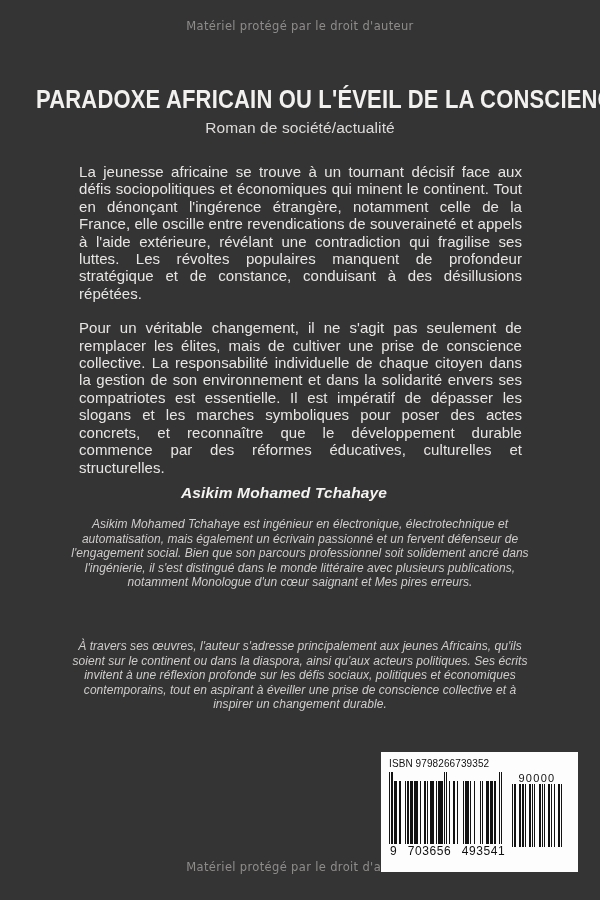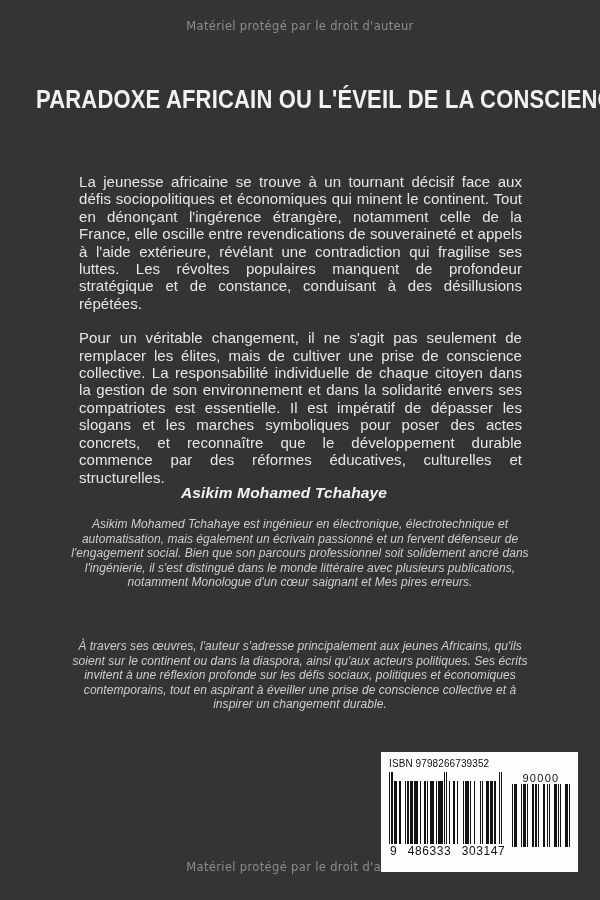--- a/index.html
+++ b/index.html
@@ -68,21 +68,20 @@
     font-weight: 400;
     letter-spacing: 0.1px;
   }
 
   
   .synopsis {
     position: absolute;
     left: 79px;
     top: 163px;
     width: 443px;
-    margin-top: 10px;
   }
   .synopsis p {
     margin: 0;
     color: #e8e6e5;
     font-size: 15px;
     line-height: 17.4px;
     text-align: justify;
     letter-spacing: 0.05px;
   }
   .synopsis p + p { margin-top: 17px; }
@@ -135,21 +134,21 @@
     line-height: 11px;
     white-space: nowrap;
   }
   .barcode-row {
     display: flex;
     align-items: flex-start;
     margin-top: 3px;
   }
   .ean-main { width: 123px; }
   .ean-addon {
-    width: 58px;
+    width: 50px;
   }
   .addon-digits {
     text-align: center;
     color: #111;
     font-size: 11px;
     line-height: 12px;
     letter-spacing: 1.3px;
   }
   .bars {
     display: flex;
@@ -177,20 +176,21 @@
 </style>
 </head>
 <body>
 
 <div class="back-cover">
 
   <div class="watermark watermark-top">Matériel protégé par le droit d'auteur</div>
 
   <div class="title-block">
     <h1 class="book-title">PARADOXE AFRICAIN OU L'ÉVEIL DE LA CONSCIENCE</h1>
+    <p class="book-subtitle">Roman de société/actualité</p>
   </div>
 
   <div class="synopsis">
     <p>La jeunesse africaine se trouve à un tournant décisif face aux défis sociopolitiques et économiques qui minent le continent. Tout en dénonçant l'ingérence étrangère, notamment celle de la France, elle oscille entre revendications de souveraineté et appels à l'aide extérieure, révélant une contradiction qui fragilise ses luttes. Les révoltes populaires manquent de profondeur stratégique et de constance, conduisant à des désillusions répétées.</p>
     <p>Pour un véritable changement, il ne s'agit pas seulement de remplacer les élites, mais de cultiver une prise de conscience collective. La responsabilité individuelle de chaque citoyen dans la gestion de son environnement et dans la solidarité envers ses compatriotes est essentielle. Il est impératif de dépasser les slogans et les marches symboliques pour poser des actes concrets, et reconnaître que le développement durable commence par des réformes éducatives, culturelles et structurelles.</p>
   </div>
 
   <div class="author-name">Asikim Mohamed Tchahaye</div>
 
   <div class="bio bio-one">Asikim Mohamed Tchahaye est ingénieur en électronique, électrotechnique et automatisation, mais également un écrivain passionné et un fervent défenseur de l'engagement social. Bien que son parcours professionnel soit solidement ancré dans l'ingénierie, il s'est distingué dans le monde littéraire avec plusieurs publications, notamment Monologue d'un cœur saignant et Mes pires erreurs.</div>
@@ -261,22 +261,22 @@
             <span class="short" style="width: 2.4px;"></span>
             <span class="g" style="width: 1.2px;"></span>
             <span class="short" style="width: 2.4px;"></span>
             <span class="g" style="width: 2.4px;"></span>
             <span class="tall" style="width: 1.2px;"></span>
             <span class="g" style="width: 1.2px;"></span>
             <span class="tall" style="width: 1.2px;"></span>
           </div>
         <div class="ean-digits">
           <span class="d1">9</span>
-          <span class="d2">486333</span>
-          <span class="d3">303147</span>
+          <span class="d2">703656</span>
+          <span class="d3">493541</span>
         </div>
       </div>
 
       <div class="ean-addon">
         <div class="addon-digits">90000</div>
         <div class="bars" id="ean-addon-bars">
             <span class="tall" style="width: 1.35px;"></span>
             <span class="g" style="width: 1.35px;"></span>
             <span class="tall" style="width: 2.7px;"></span>
             <span class="g" style="width: 4.05px;"></span>

